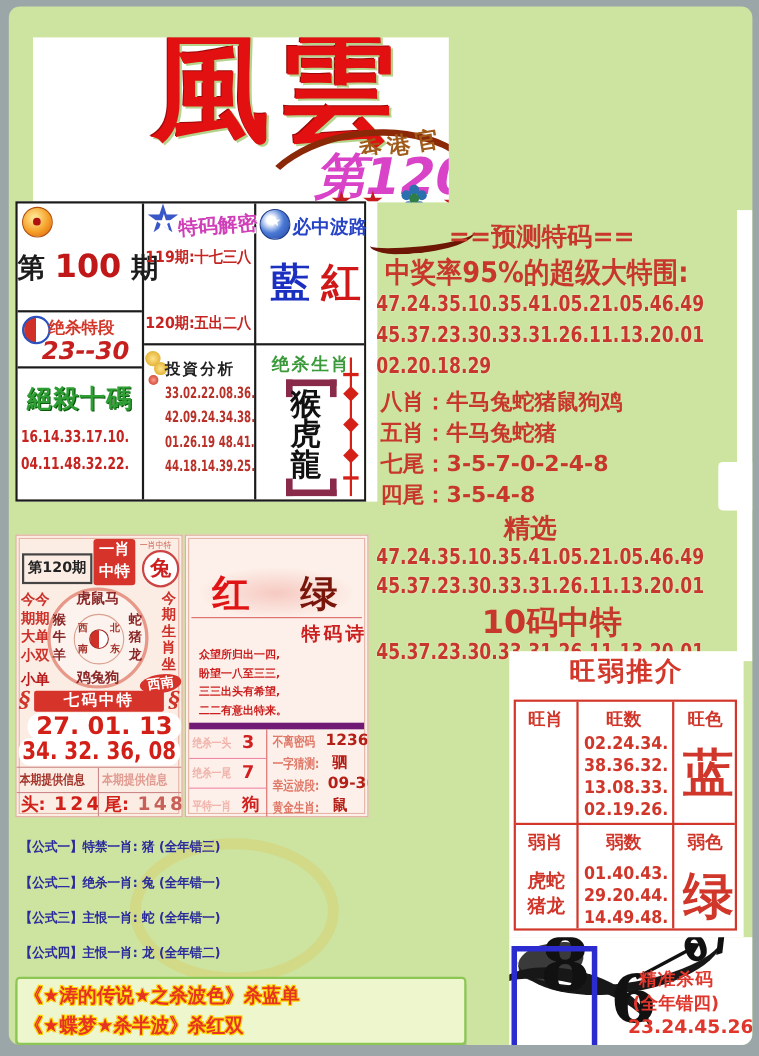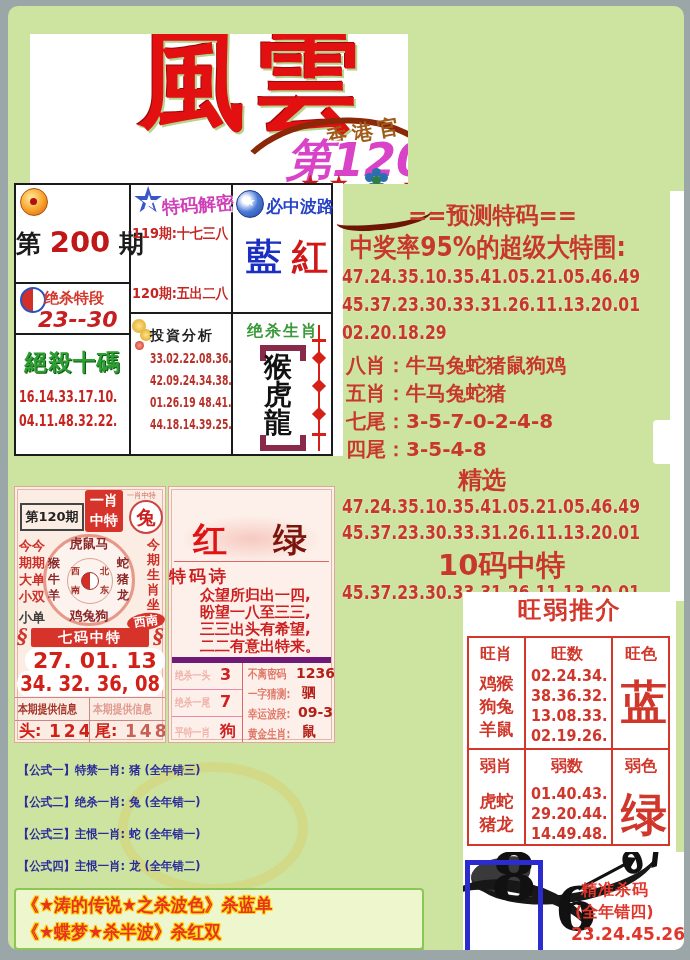--- a/index.html
+++ b/index.html
@@ -113,21 +113,21 @@
   .zbox{left:6px;top:480px;width:152px;height:257px;background:#fbece4;border:1px solid #dca898;box-sizing:border-box;overflow:hidden;}
   .zbox .inner-b{position:absolute;left:2px;top:2px;right:2px;bottom:2px;border:1px solid #e4b4a4;}
   .z-issue{left:5px;top:16px;width:60px;height:24px;border:2px solid #444;color:#222;
     font-weight:bold;font-size:13px;text-align:center;line-height:24px;}
   .z-logo{left:70px;top:3px;width:38px;height:42px;background:#d6342b;border-radius:3px;color:#fff;
     font-weight:bold;font-size:14px;text-align:center;line-height:20px;}
   .z-mini{left:112px;top:3px;font-size:8px;color:#d06858;white-space:nowrap;transform:scaleX(.9);transform-origin:0 0;}
   .z-animal{left:114px;top:13px;width:30px;height:30px;border:2px solid #c44;border-radius:50%;
     color:#cc2020;font-weight:bold;font-size:19px;text-align:center;line-height:30px;background:#fff;}
   .z-leftcol{left:4px;top:50px;color:#cc3028;font-weight:bold;font-size:13px;line-height:17px;white-space:pre-line;}
-  .z-leftbot{left:4px;top:122px;color:#404040;font-weight:bold;font-size:13px;}
+  .z-leftbot{left:4px;top:122px;color:#b91c1c;font-weight:bold;font-size:13px;}
   .wheel{left:28px;top:47px;width:92px;height:92px;border:3px solid #e89888;border-radius:50%;box-sizing:border-box;background:#fdf3ee;}
   .wheel .w-top{position:absolute;left:0;top:-2px;width:100%;text-align:center;color:#8a2828;font-weight:bold;font-size:13px;}
   .wheel .w-bot{position:absolute;left:0;bottom:-2px;width:100%;text-align:center;color:#8a2828;font-weight:bold;font-size:13px;}
   .wheel .w-left{position:absolute;left:2px;top:18px;width:13px;color:#8a2828;font-weight:bold;font-size:12px;line-height:16px;word-break:break-all;}
   .wheel .w-right{position:absolute;right:2px;top:18px;width:13px;color:#8a2828;font-weight:bold;font-size:12px;line-height:16px;word-break:break-all;}
   .wheel .w-in{position:absolute;left:21px;top:21px;width:44px;height:44px;border:1px solid #daa090;border-radius:50%;}
   .wheel .dir{position:absolute;font-size:9px;color:#a33028;font-weight:bold;}
   .dw{left:3px;top:6px;} .dn{right:3px;top:6px;} .ds{left:3px;bottom:6px;} .de{right:3px;bottom:6px;}
   .w-yy{position:absolute;left:13px;top:13px;width:16px;height:16px;border-radius:50%;border:1px solid #a33028;
     background:linear-gradient(90deg,#d03028 50%,#fff 50%);}
@@ -158,22 +158,22 @@
   .pbox{left:160px;top:480px;width:167px;height:257px;background:#fdf0ea;border:1px solid #dca898;box-sizing:border-box;overflow:hidden;}
   .pbox .inner-b{position:absolute;left:2px;top:2px;right:2px;bottom:2px;border:1px solid #e4b4a4;}
   .p-circles{left:0;top:4px;width:165px;text-align:center;}
   .p-circles span{display:inline-block;width:24px;height:24px;border:2px solid #d66;border-radius:50%;
     color:#c8352a;font-weight:bold;font-size:14px;line-height:24px;margin:0 3px;background:#fff;}
   .p-burst{left:10px;top:28px;width:145px;height:48px;
     background:radial-gradient(ellipse at 50% 50%, rgba(240,170,160,.55), rgba(253,240,234,0) 70%);}
   .p-red{left:24px;top:30px;font-weight:bold;font-size:34px;color:#e01414;}
   .p-green{left:104px;top:30px;font-weight:bold;font-size:34px;color:#7a150c;}
   .p-div{left:5px;top:74px;width:155px;height:1px;background:#d66;}
-  .p-title{left:0;top:78px;width:165px;text-align:left;color:#cc2020;font-weight:bold;font-size:17px;letter-spacing:3px;}
-  .p-poem{left:12px;top:100px;color:#cc2020;font-weight:bold;font-size:15px;line-height:17px;white-space:pre-line;margin-left:19px;}
+  .p-title{left:0;top:78px;width:165px;text-align:right;color:#cc2020;font-weight:bold;font-size:17px;letter-spacing:3px;}
+  .p-poem{left:12px;top:100px;color:#cc2020;font-weight:bold;font-size:10px;line-height:17px;white-space:pre-line;}
   .p-rows{left:3px;top:170px;width:159px;height:80px;border-top:6px solid #701a75;}
   .p-rows .vd{position:absolute;left:70px;top:0;width:1px;height:80px;background:#d66;}
   .p-rows .hd1{position:absolute;left:0;top:26px;width:70px;height:1px;background:#e8a;}
   .p-rows .hd2{position:absolute;left:0;top:53px;width:70px;height:1px;background:#e8a;}
   .pr-ll{position:absolute;font-size:11px;color:#f0b4ac;font-weight:bold;white-space:nowrap;transform:scaleX(.8);transform-origin:0 0;}
   .pr-lv{position:absolute;font-size:16px;color:#d02020;font-weight:bold;}
   .pr-rl{position:absolute;font-size:12px;color:#e07868;font-weight:bold;white-space:nowrap;transform:scaleX(.8);transform-origin:0 0;}
   .pr-rv{position:absolute;font-size:14px;color:#b42018;font-weight:bold;white-space:nowrap;}
 
   
@@ -235,21 +235,21 @@
     <div class="abs gline v2"></div>
     <div class="abs gline ha"></div>
     <div class="abs gline hb"></div>
     <div class="abs gline hc"></div>
 
     <div class="abs badge">
         <i></i>
       </div>
     <div class="abs issue-cell">
       <span>第</span>
-      <b>200</b>
+      <b>100</b>
       <span>期</span>
     </div>
 
     <div class="abs yinyang" style="left:4px;top:102px;"></div>
     <div class="abs seg-title">绝杀特段</div>
     <div class="abs seg-val">23--30</div>
 
     <div class="abs kill10-title">絕殺十碼</div>
     <div class="abs kill10-lines">
       <div>16.14.33.17.10.</div>
@@ -417,23 +417,20 @@
   </div>
 
   <div class="abs sbox">
     <div class="abs s-title">旺弱推介</div>
     <div class="abs s-table">
       <div class="vd1"></div>
       <div class="vd2"></div>
       <div class="hd"></div>
 
       <span class="s-cell-label" style="left:11px;top:6px;">旺肖</span>
-      <div class="s-xiao" style="left:0;top:34px;">鸡猴
-狗兔
-羊鼠</div>
       <span class="s-cell-label" style="left:82px;top:6px;">旺数</span>
       <div class="s-nums" style="left:62px;top:28px;">
         <div>02.24.34.</div>
         <div>38.36.32.</div>
         <div>13.08.33.</div>
         <div>02.19.26.</div>
       </div>
       <span class="s-cell-label" style="left:156px;top:6px;">旺色</span>
       <span class="s-big" style="left:152px;top:34px;">蓝</span>
 

